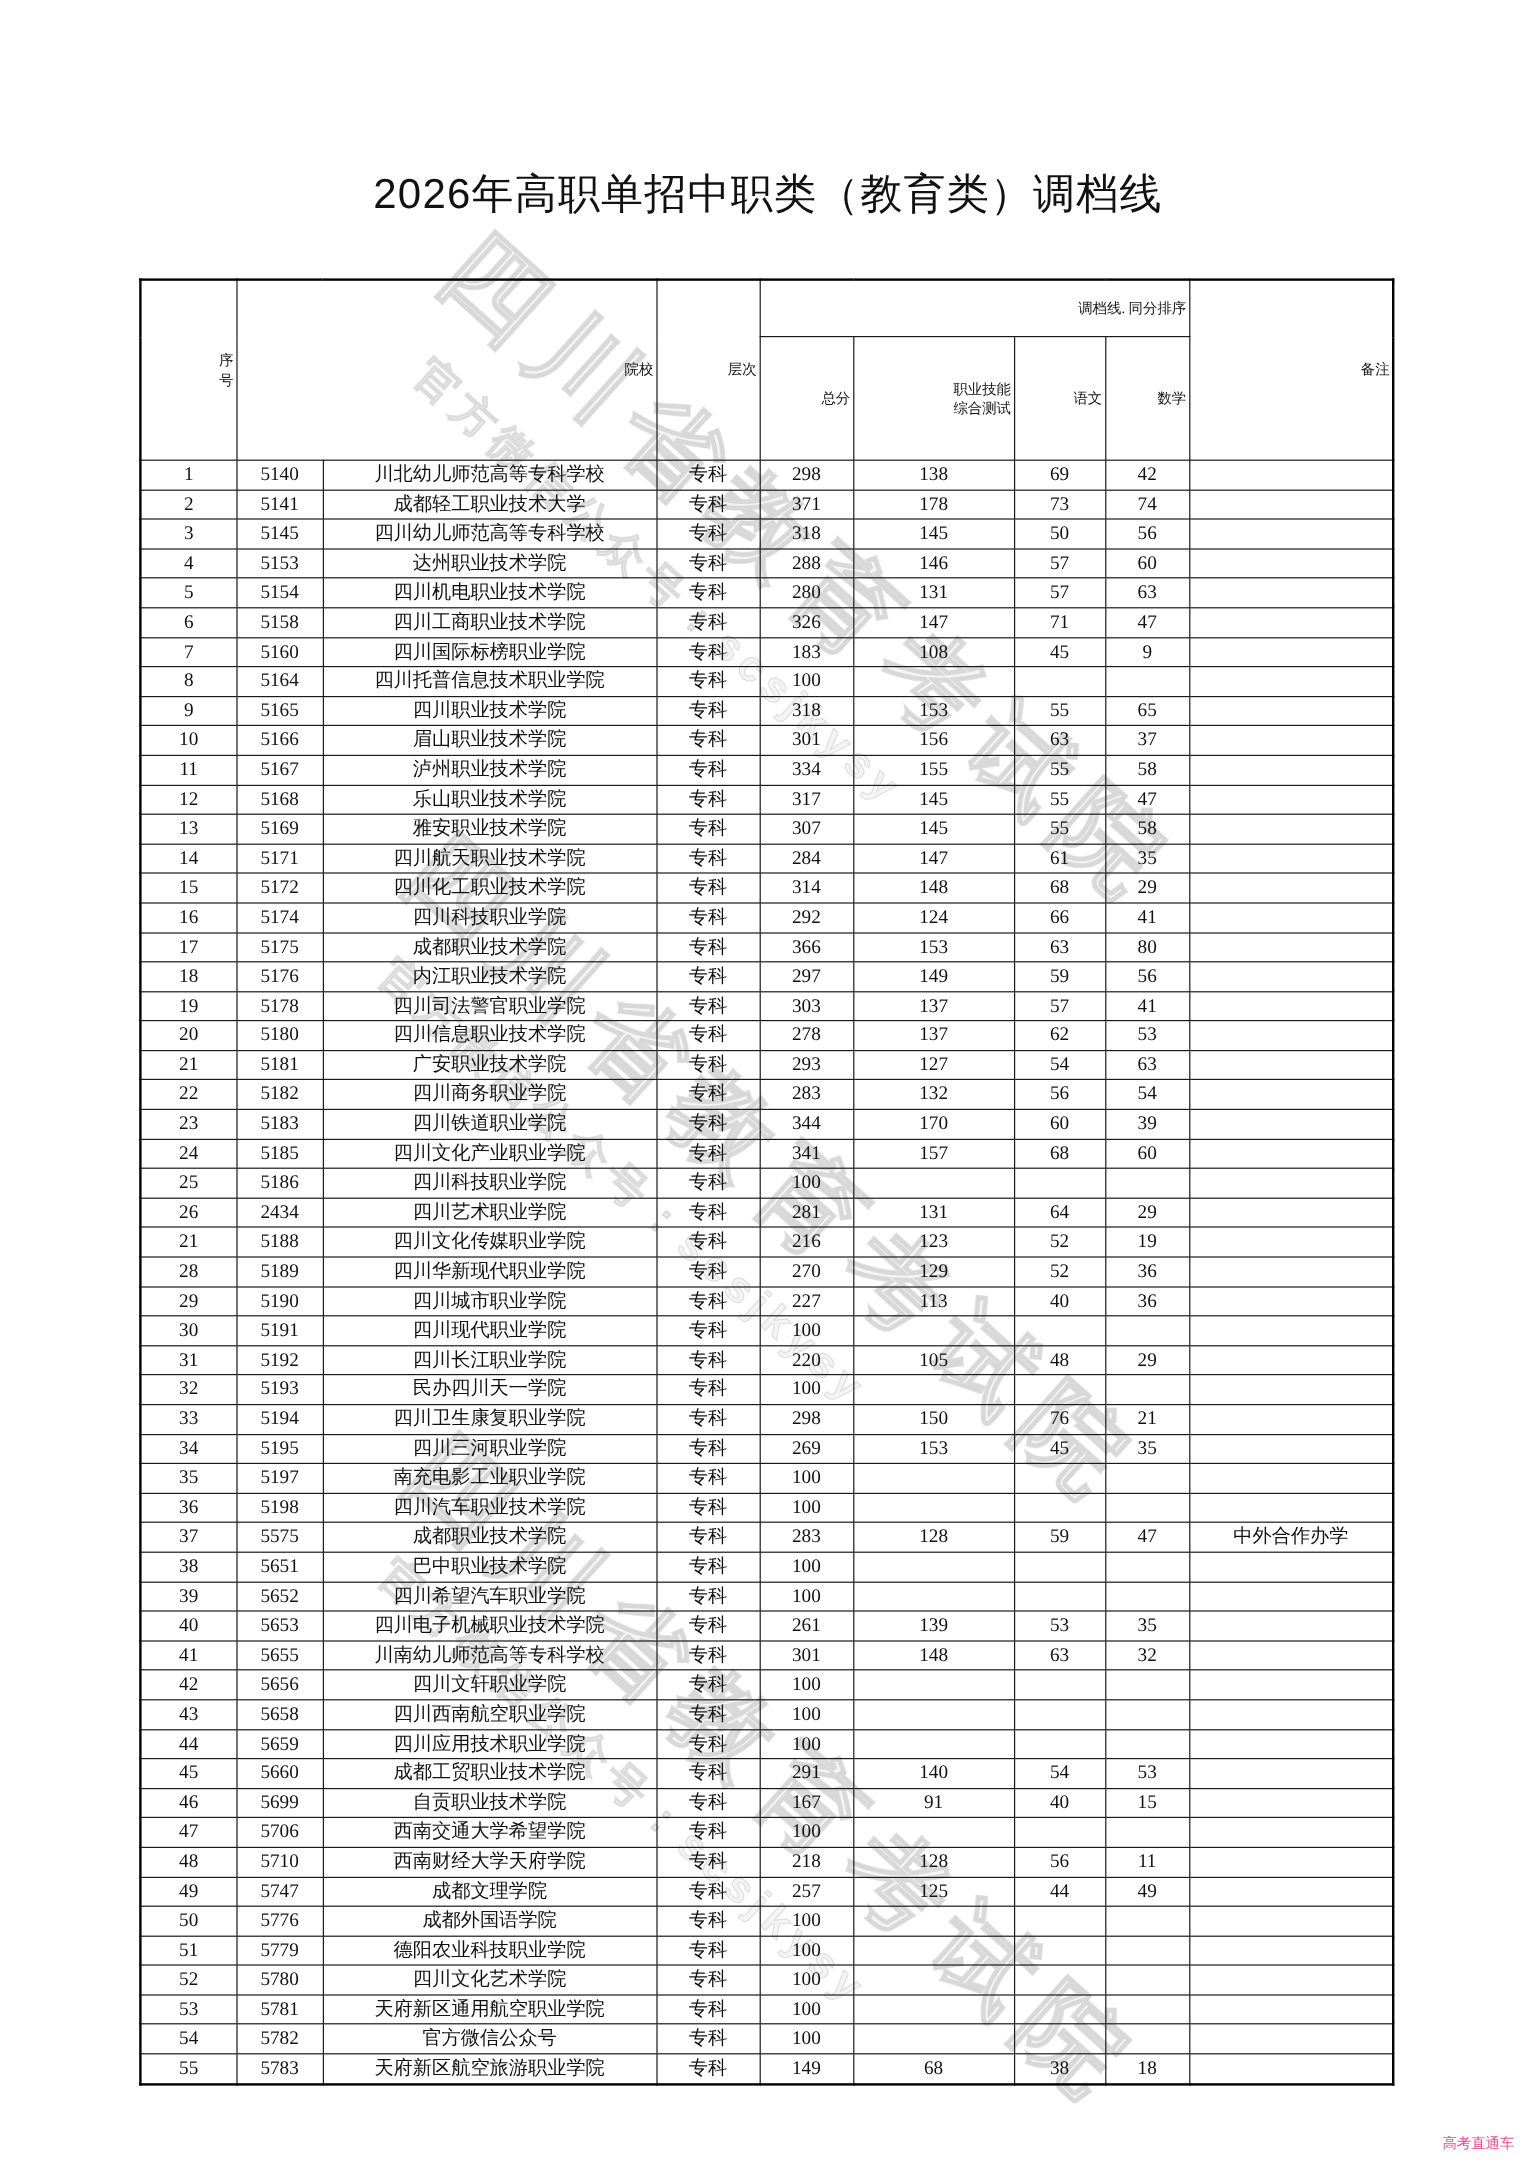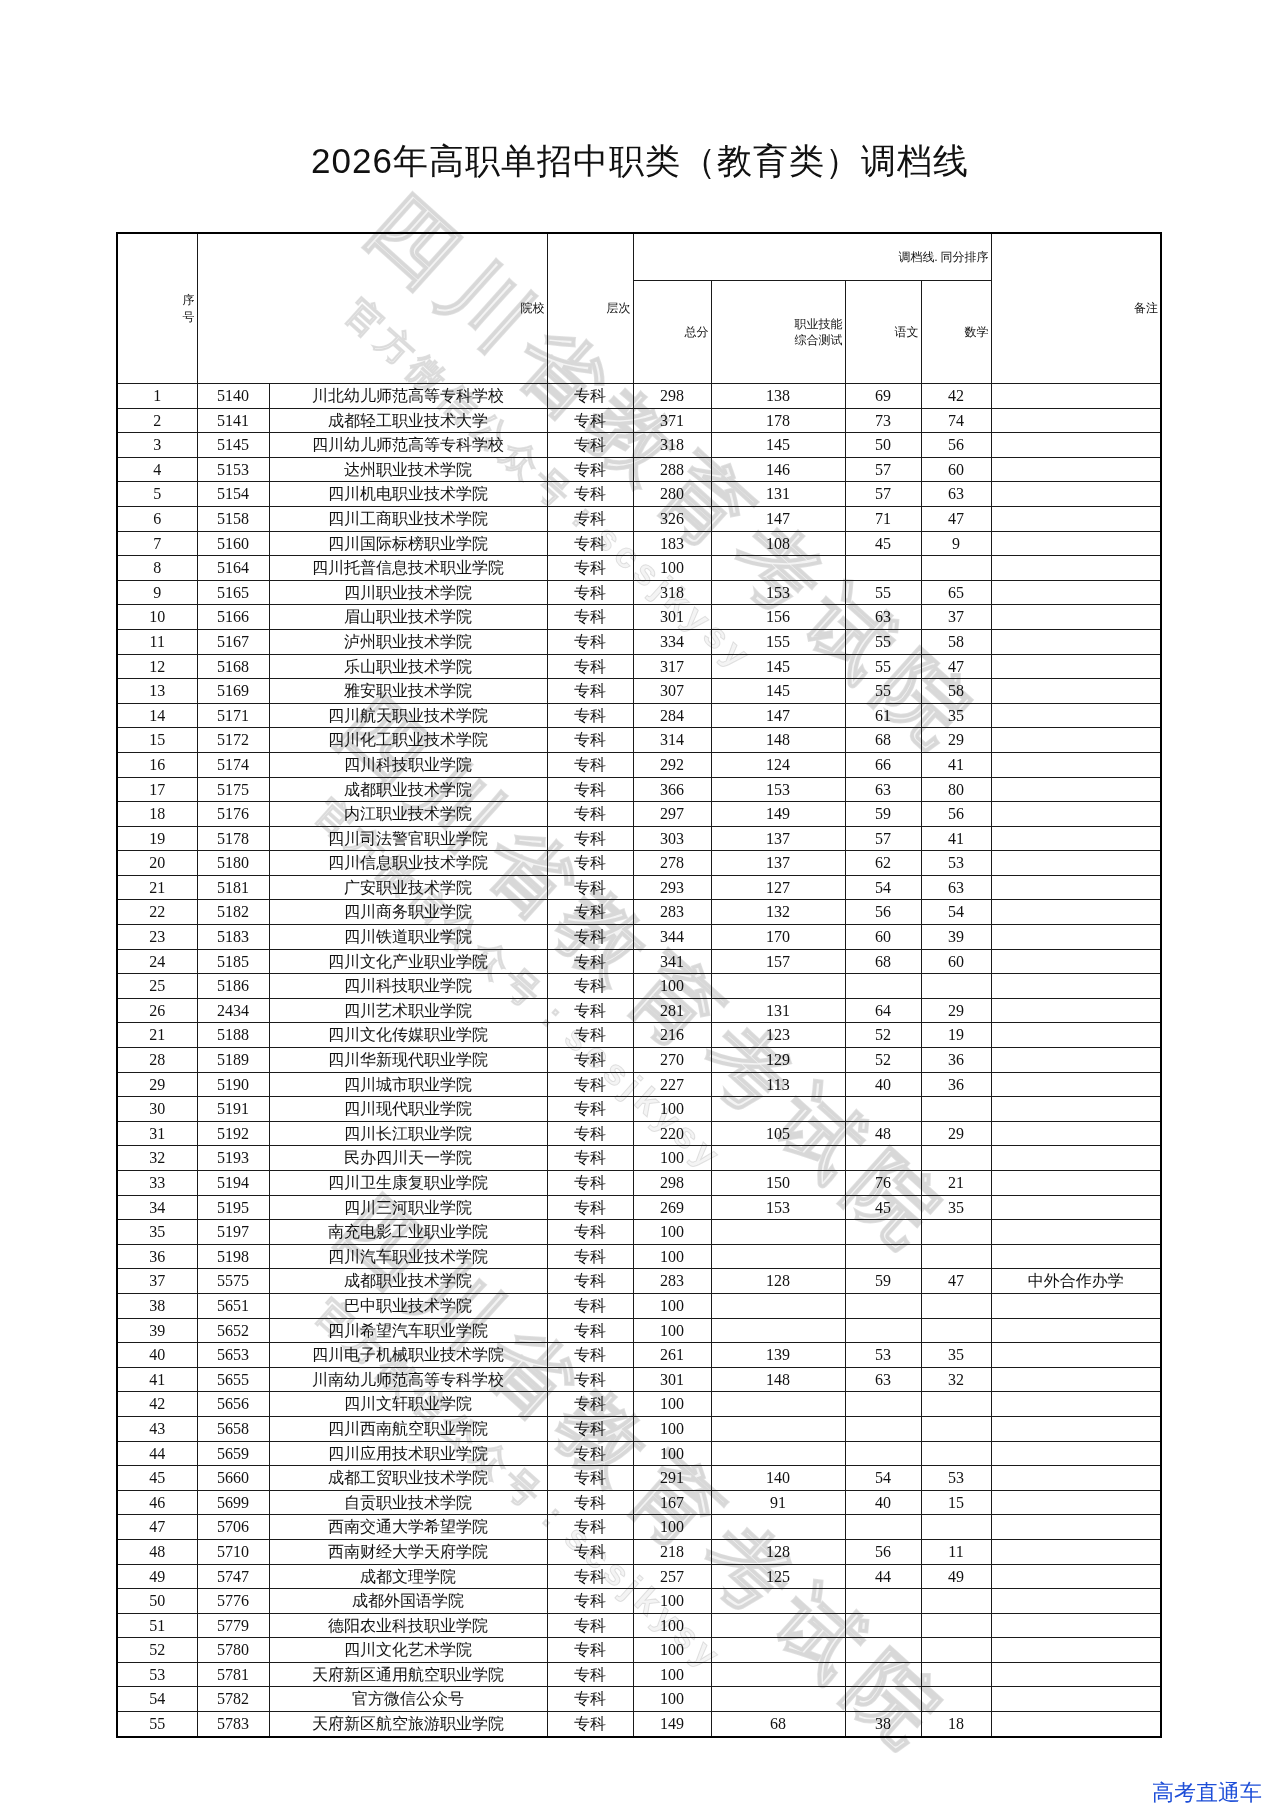--- a/index.html
+++ b/index.html
@@ -51,22 +51,22 @@
   .score-table thead tr.hrow2 th { height:102px; }
   .score-table tbody td {
     font-size:16px;
     height:23.6px;
     line-height:1.1;
     white-space:nowrap;
   }
   .footer-brand {
     position:absolute;
     right:18px; top:1778px;
-    font-size:22px;
-    color:#1d4ed8;
+    font-size:12px;
+    color:#ec4899;
     font-family:"Liberation Sans","DejaVu Sans",sans-serif;
     z-index:2;
   }
   .wm-group {
     position:absolute;
     transform:rotate(42deg);
     transform-origin:left top;
     z-index:0;
     pointer-events:none;
     font-family:"Liberation Sans","DejaVu Sans",sans-serif;

